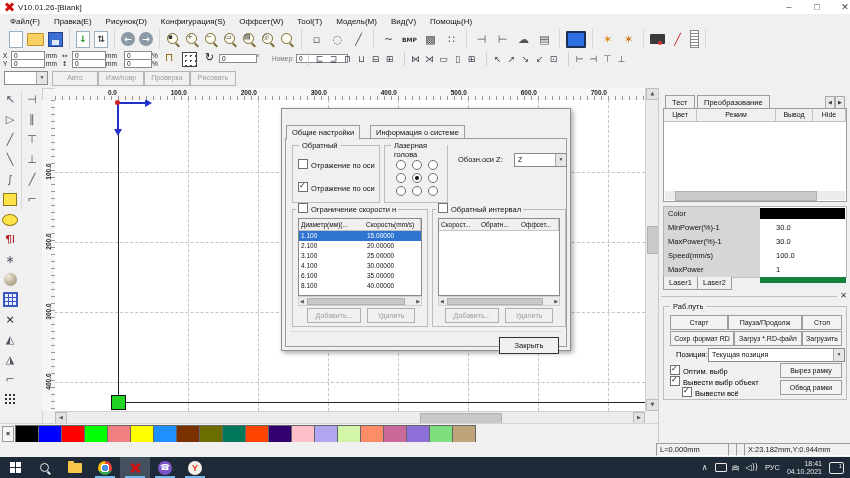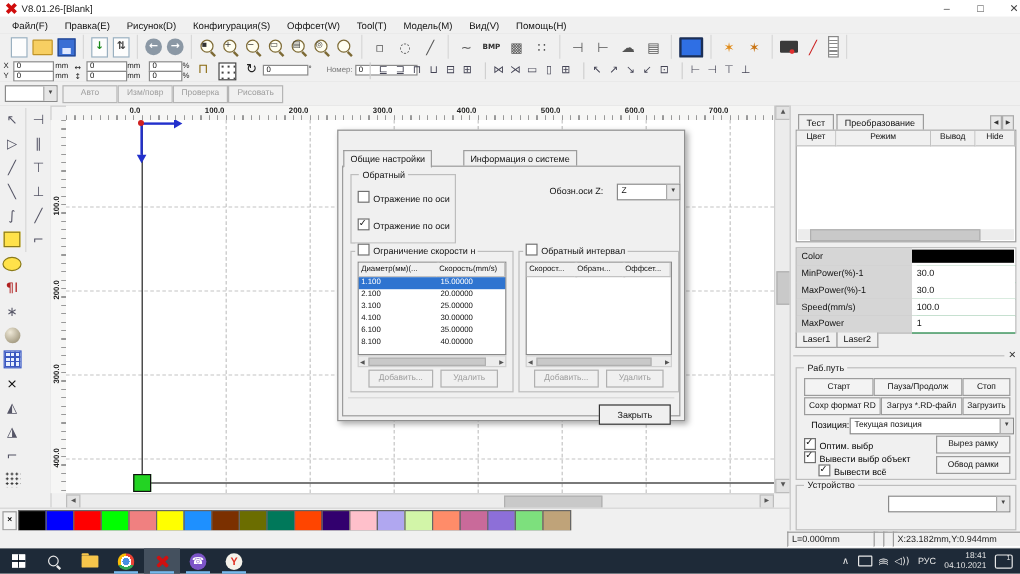--- a/index.html
+++ b/index.html
@@ -132,22 +132,22 @@
   .rtab{position:absolute;top:7px;height:13px;padding:0 6px;line-height:13px;background:#f0f0f0;
     border:1px solid #9c9c9c;border-bottom:none;color:#111}
   .tabarrow{position:absolute;top:8px;width:8px;height:11px;border:1px solid #aaa;background:#e8e8e8;
     font-size:5px;text-align:center;line-height:10px;color:#333}
   #rtable{position:absolute;left:4px;top:20px;width:182px;height:92px;background:#fff;border:1px solid #9c9c9c}
   .rth{position:absolute;top:0;height:12px;background:#f0f0f0;border-right:1px solid #c2c2c2;border-bottom:1px solid #c2c2c2;
     font-size:7px;text-align:center;line-height:12px;color:#111}
   #rtable-scroll{position:absolute;left:1px;bottom:1px;right:1px;height:9px;background:#ececec}
   .props-row-label{position:absolute;left:0;width:96px;height:14px;background:#d6d6d6;border-bottom:1px solid #c0c0c0;
     padding-left:4px;line-height:14px;color:#111}
-  .props-row-value{position:absolute;left:96px;right:0;height:14px;background:#fff;border-bottom:1px solid #15803d;
-    padding-left:4px;line-height:14px;color:#111}
+  .props-row-value{position:absolute;left:96px;right:0;height:14px;background:#fff;border-bottom:6px solid #15803d;
+    padding-left:16px;line-height:14px;color:#111}
   .ltab{position:absolute;height:12px;padding:0 5px;line-height:12px;background:#f0f0f0;border:1px solid #9c9c9c;border-top:none;color:#111}
   .grp{position:absolute;border:1px solid #bdbdbd}
   .grp-title{position:absolute;top:-5px;left:6px;background:#f0f0f0;padding:0 3px;font-size:7.5px;color:#111}
   .pbtn{position:absolute;background:#f3f3f3;border:1px solid #9c9c9c;font-size:7px;text-align:center;color:#111}
   .cb{display:inline-block;width:8px;height:8px;background:#fff;border:1px solid #707070;position:relative;vertical-align:-1px;margin-right:3px}
   .cb.checked::after{content:"✓";position:absolute;left:0px;top:-2px;font-size:8px;color:#111;font-family:"DejaVu Sans",sans-serif}
   .radio{display:inline-block;width:8px;height:8px;border:1px solid #707070;border-radius:50%;background:#fff;position:relative}
   .radio.checked::after{content:"";position:absolute;left:2px;top:2px;width:4px;height:4px;border-radius:50%;background:#111}
   
   #dialog{position:absolute;left:281px;top:108px;width:288px;height:241px;background:#f0f0f0;
@@ -165,21 +165,21 @@
   .trow.sel{background:#2f74d0;color:#fff}
   .dscroll{position:absolute;height:8px;background:#ececec;border:1px solid #d0d0d0}
   .dbtn{position:absolute;background:#f0f0f0;border:1px solid #b0b0b0;color:#9d9d9d;font-size:7px;text-align:center}
   #dlg-close{position:absolute;background:#f0f0f0;border:1px solid #333;color:#111;font-size:7.5px;text-align:center;line-height:15px}
 </style>
 </head>
 <body>
 
 <div id="titlebar">
   <span class="appx"></span>
-  <span>V8.01.26-[Blank]</span>
+  <span>V10.01.26-[Blank]</span>
   <span class="wctl" style="left:776px">–</span>
   <span class="wctl" style="left:804px">□</span>
   <span class="wctl" style="left:832px">✕</span>
 </div>
 
 <div id="menubar">
     <span class="menu-item">Файл(F)</span>
     <span class="menu-item">Правка(E)</span>
     <span class="menu-item">Рисунок(D)</span>
     <span class="menu-item">Конфигурация(S)</span>
@@ -563,36 +563,44 @@
     <span class="combo" style="left:44px;top:41px;width:132px;height:12px;line-height:11px;padding-left:3px">
       <span>Текущая позиция</span><span class="arr">▼</span>
     </span>
     <span style="position:absolute;left:6px;top:58px"><span class="cb checked"></span><span>Оптим. выбр</span></span>
     <span style="position:absolute;left:6px;top:69px"><span class="cb checked"></span><span>Вывести выбр объект</span></span>
     <span style="position:absolute;left:18px;top:80px"><span class="cb checked"></span><span>Вывести всё</span></span>
     <span class="pbtn" style="left:116px;top:56px;width:60px;height:13px;line-height:13px">Вырез рамку</span>
     <span class="pbtn" style="left:116px;top:73px;width:60px;height:13px;line-height:13px">Обвод рамки</span>
   </div>
 
-  <div class="grp" style="left:4px;top:316px;width:182px;height:36px">
-    <span class="grp-title">Устройство</span>
-    <span class="combo" style="left:76px;top:8px;width:100px;height:12px">
-        <span class="arr">▼</span>
-      </span>
-  </div>
 </div>
 
 <div id="dialog">
   <span class="dtab" style="left:4px;border-bottom:1px solid #f0f0f0;z-index:2">Общие настройки</span>
-  <span class="dtab" style="left:104px">Информация о системе</span>
+  <span class="dtab" style="left:88px">Информация о системе</span>
   <div id="dlg-body">
     <div class="grp" style="left:6px;top:6px;width:86px;height:56px">
       <span class="grp-title">Обратный</span>
       <span style="position:absolute;left:5px;top:13px;white-space:nowrap"><span class="cb"></span><span>Отражение по оси</span></span>
       <span style="position:absolute;left:5px;top:36px;white-space:nowrap"><span class="cb checked"></span><span>Отражение по оси</span></span>
+    </div>
+    <div class="grp" style="left:98px;top:6px;width:62px;height:56px">
+      <span class="grp-title">Лазерная голова</span>
+      <div id="radiogrid" style="position:absolute;left:8px;top:12px;width:48px;height:40px;display:grid;grid-template-columns:repeat(3,1fr);align-items:center;justify-items:center">
+          <span class="radio"></span>
+          <span class="radio"></span>
+          <span class="radio"></span>
+          <span class="radio"></span>
+          <span class="radio checked"></span>
+          <span class="radio"></span>
+          <span class="radio"></span>
+          <span class="radio"></span>
+          <span class="radio"></span>
+        </div>
     </div>
     <span style="position:absolute;left:172px;top:16px">Обозн.оси Z:</span>
     <span class="combo" style="left:228px;top:14px;width:48px;height:12px;line-height:11px;padding-left:3px">
       <span>Z</span><span class="arr">▼</span>
     </span>
 
     <span style="position:absolute;left:10px;top:64px;background:#f0f0f0;padding:0 2px;z-index:2;white-space:nowrap"><span class="cb"></span><span>Ограничение скорости н</span></span>
     <div class="grp" style="left:6px;top:70px;width:134px;height:116px">
       <div class="dtable" style="left:5px;top:8px;width:122px;height:76px">
         <span class="dth" style="left:0;width:64px">Диаметр(мм)(...</span>

